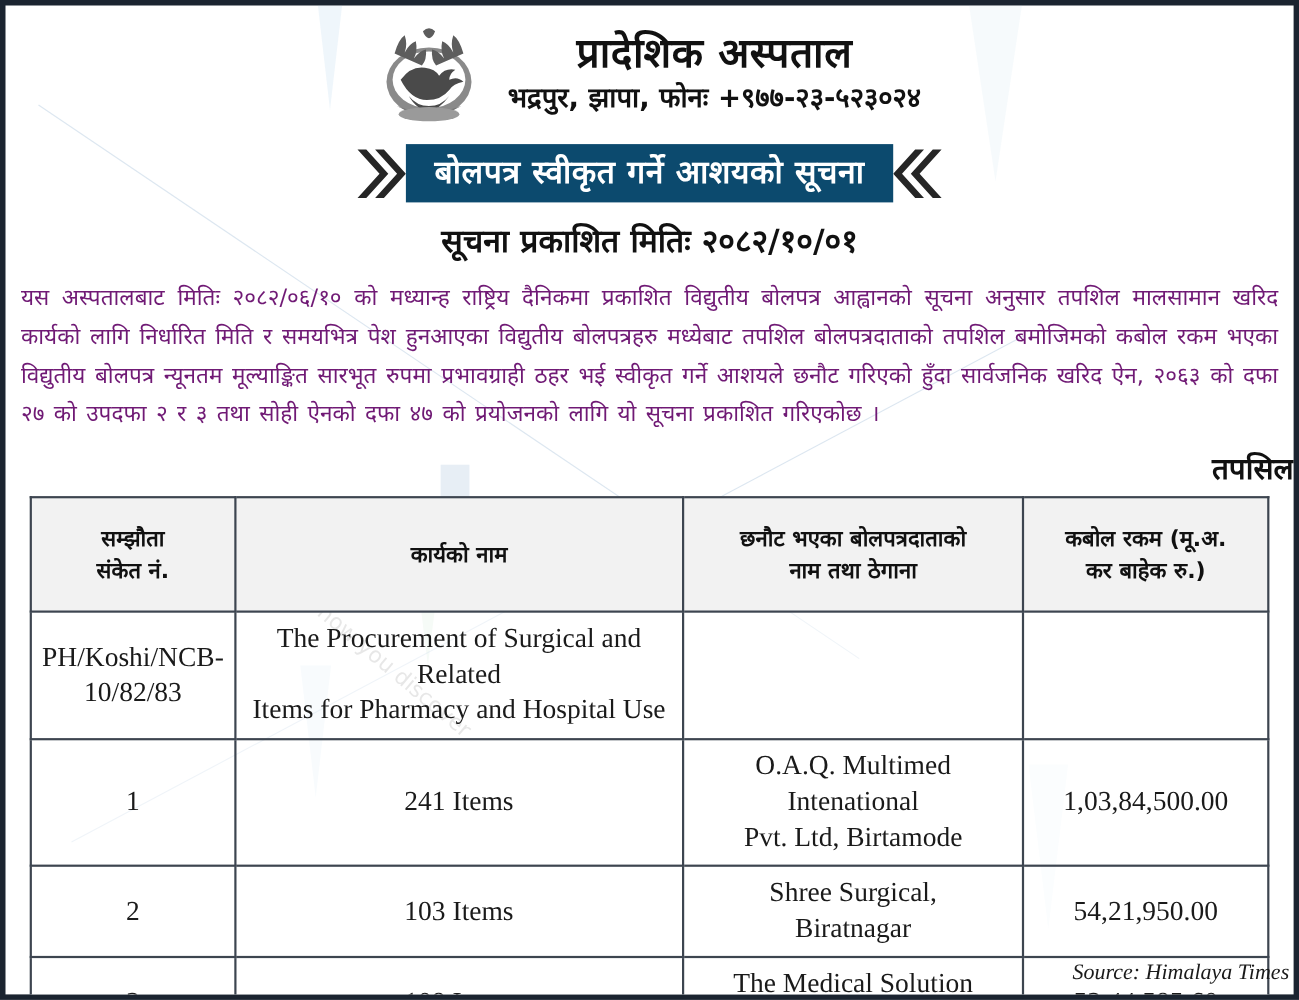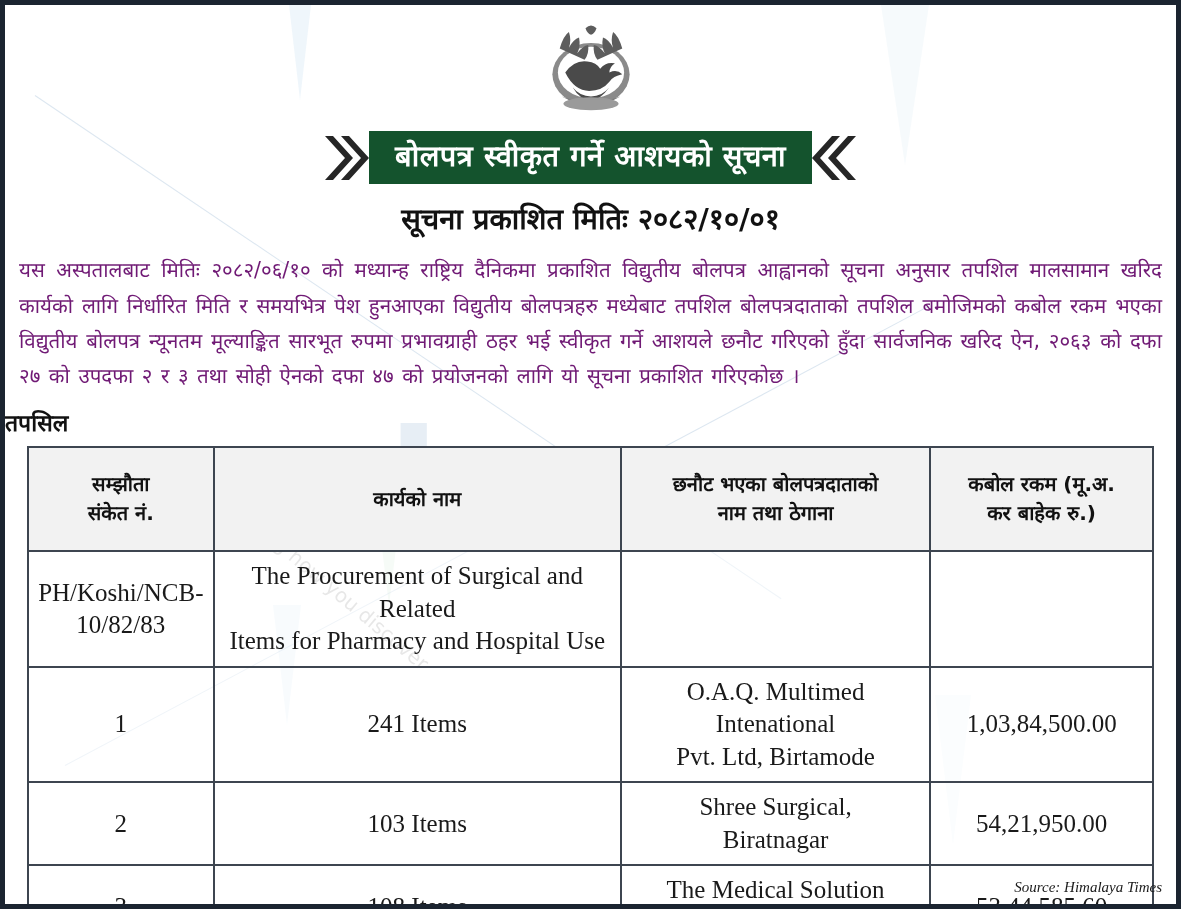--- a/index.html
+++ b/index.html
@@ -141,21 +141,21 @@
     display: flex;
     justify-content: center;
     align-items: center;
     margin-top: 14px;
   }
   .chev {
     flex: none;
     display: block;
   }
   .banner {
-    background: #14532d;
+    background: #0c4a6e;
     color: #ffffff;
     font-family: "DejaVu Sans", sans-serif;
     font-weight: 700;
     font-size: 29px;
     letter-spacing: 0.5px;
     padding: 9px 26px 11px 26px;
     line-height: 1.15;
     white-space: nowrap;
   }
 
@@ -181,24 +181,24 @@
     text-align: justify;
     text-align-last: left;
     line-height: 1.72;
     word-spacing: 2px;
   }
 
   
   .tapasil {
     position: relative;
     z-index: 2;
-    text-align: left;
-    font-family: "DejaVu Sans", sans-serif;
-    font-weight: 700;
-    font-size: 23px;
+    text-align: right;
+    font-family: "DejaVu Sans", sans-serif;
+    font-weight: 700;
+    font-size: 27px;
     color: #111111;
     margin-top: 12px;
     margin-bottom: 8px;
   }
 
   
   .tbl-wrap {
     position: relative;
     z-index: 2;
     margin: 0 22px;
@@ -236,26 +236,26 @@
   tr.r-bid td  { height: 62px; margin-top: 20px; }
 
   col.c1 { width: 16.5%; }
   col.c2 { width: 36.2%; }
   col.c3 { width: 27.5%; }
   col.c4 { width: 19.8%; }
 
   
   .source {
     position: absolute;
-    right: 14px;
+    right: 4px;
     bottom: 8px;
     z-index: 3;
     font-family: "Liberation Serif", "DejaVu Serif", serif;
     font-style: italic;
-    font-size: 15px;
+    font-size: 20px;
     color: #1a1a1a;
   }
 </style>
 </head>
 <body>
 
 <div id="page">
 
   <div class="wm-layer">
     <div class="wm-tri blue3"></div>
@@ -282,20 +282,24 @@
       </g>
       <g fill="#4a4a4a">
         <path d="M22 60 q10-14 24-12 q10 1 14 8 q6-8 16-6 q-6 4 -6 10 q8-4 14 2 q-10 2 -14 8 q-8 10 -22 10 q-16 0 -26-20z"></path>
         <path d="M30 76 q8 10 20 10 q12 0 20-10 q-10 14 -20 14 q-12 0 -20-14z"></path>
       </g>
       <g fill="#777">
         <path d="M18 86 q32 12 64 0 q-30 18 -64 0z"></path>
       </g>
       <ellipse cx="50" cy="94" rx="30" ry="7" fill="#9a9a9a"></ellipse>
     </svg>
+    <div class="org-block">
+      <div class="org-name">प्रादेशिक अस्पताल</div>
+      <div class="org-addr">भद्रपुर, झापा, फोनः +९७७-२३-५२३०२४</div>
+    </div>
   </div>
 
   <div class="banner-wrap">
     <svg class="chev" width="46" height="50" viewBox="0 0 46 50">
       <path d="M2 3 L22 25 L2 47 L10 47 L30 25 L10 3 Z" fill="#262626"></path>
       <path d="M18 3 L38 25 L18 47 L26 47 L46 25 L26 3 Z" fill="#262626"></path>
     </svg>
     <div class="banner">बोलपत्र स्वीकृत गर्ने आशयको सूचना</div>
     <svg class="chev" width="46" height="50" viewBox="0 0 46 50">
       <path d="M44 3 L24 25 L44 47 L36 47 L16 25 L36 3 Z" fill="#262626"></path>

